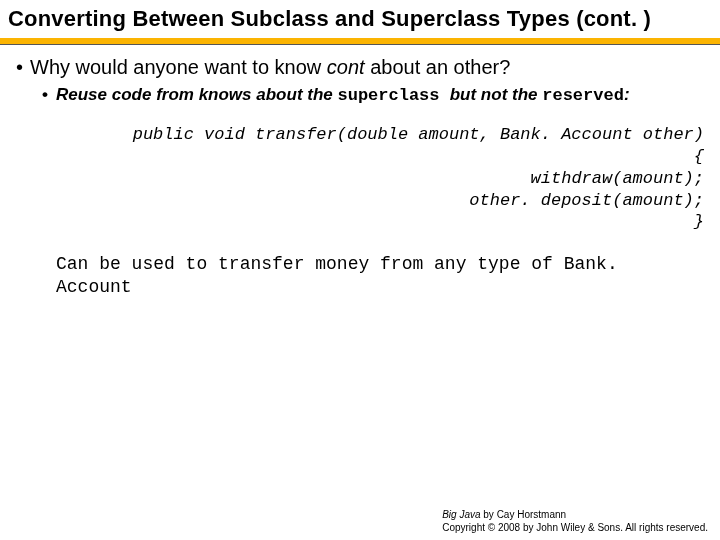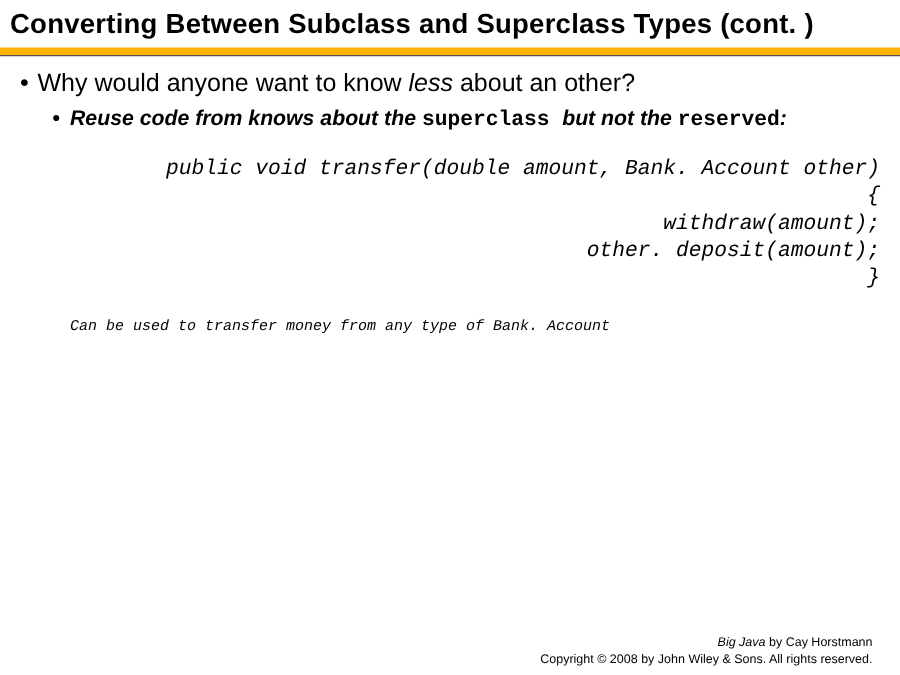--- a/index.html
+++ b/index.html
@@ -83,32 +83,31 @@
     font-style: italic;
     font-size: 17px;
     margin-left: 40px;
     margin-top: 18px;
     white-space: pre;
     line-height: 1.28;
     text-align: right;
   }
   .note {
     font-family: "Courier New", Courier, monospace;
-    font-style: italic;
-    font-size: 12px;
+    font-size: 18px;
     margin-left: 40px;
     margin-top: 20px;
     line-height: 1.3;
     max-width: 600px;
   }
   .footer {
     position: absolute;
-    right: 22px;
+    right: 12px;
     bottom: 6px;
-    text-align: right;
+    text-align: left;
     font-size: 10px;
     line-height: 1.25;
     color: #000;
   }
   .footer .book {
     font-style: italic;
   }
 </style>
 </head>
 <body>
@@ -118,21 +117,21 @@
   <div class="title">Converting Between Subclass and Superclass Types  (cont. )</div>
   <div class="rule-thick"></div>
   <div class="rule-thin"></div>
 </div>
 
 <div class="body">
 
   <div class="bullet1">
     <div class="dot">•</div>
     <div class="txt">
-      <span>Why would anyone want to know </span><span class="em">less</span><span> about an other?</span>
+      <span>Why would anyone want to know </span><span class="em">cont</span><span> about an other?</span>
     </div>
   </div>
 
   <div class="bullet2">
     <div class="dot">•</div>
     <div class="txt">
       <span>Reuse code from knows about the </span><span class="mono">superclass </span><span>but not the </span><span class="mono">reserved</span><span>:</span>
     </div>
   </div>
 

